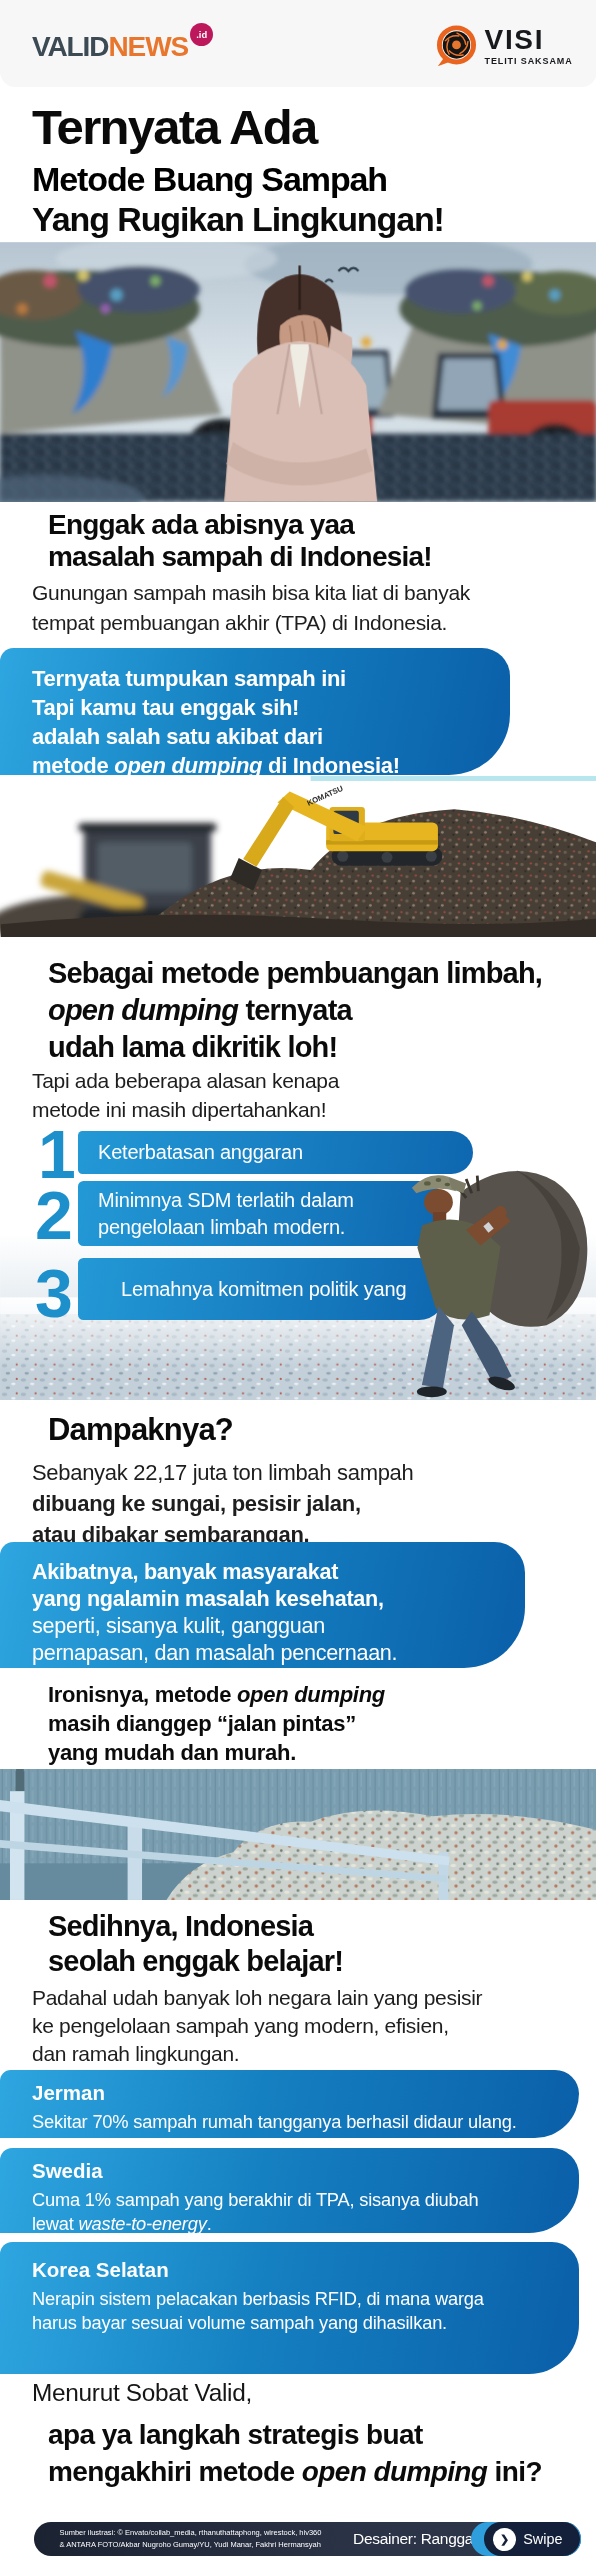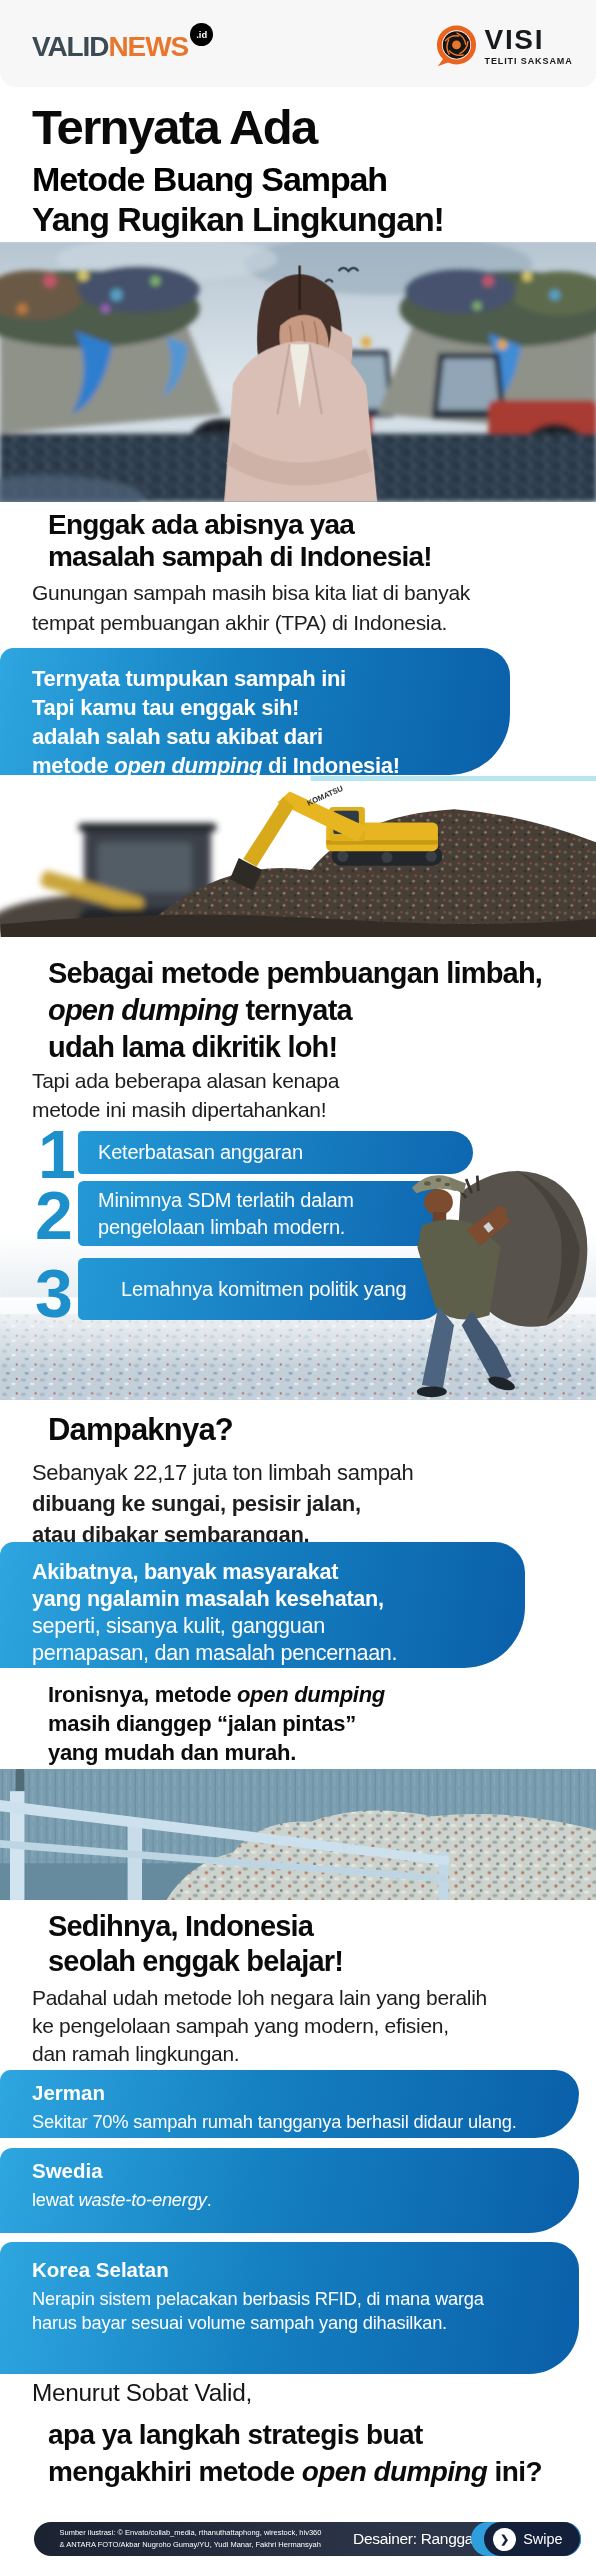--- a/index.html
+++ b/index.html
@@ -4,21 +4,21 @@
 <style>
   html,body{margin:0;padding:0;background:#ffffff;}
   #page{position:relative;width:597px;height:2576px;background:#ffffff;overflow:hidden;
         font-family:"Liberation Sans",sans-serif;color:#111;}
   .abs{position:absolute;}
   
   .hdr{left:0;top:0;width:597px;height:87px;background:#f7f7f8;border-radius:0 0 15.5px 15.5px;}
   .vn-logo{left:32px;top:31px;font-weight:700;font-size:28px;letter-spacing:-1.1px;white-space:nowrap;}
   .vn-valid{color:#3c4a54;}
   .vn-news{color:#e8762d;}
-  .vn-badge{display:inline-block;vertical-align:top;margin:-7.8px 0 0 2.2px;background:#000000;color:#fff;
+  .vn-badge{display:inline-block;vertical-align:top;margin:-7.8px 0 0 2.2px;background:#be185d;color:#fff;
             width:23px;height:23px;border-radius:50%;font-size:9.4px;line-height:23px;text-align:center;
             letter-spacing:0;font-weight:700;}
   .visi{right:24.4px;top:24.4px;display:flex;align-items:center;gap:6.7px;}
   .visi-txt{display:flex;flex-direction:column;}
   .visi-name{font-size:28px;font-weight:700;color:#17191c;letter-spacing:1.7px;line-height:28px;}
   .visi-tag{font-size:9px;font-weight:700;color:#17191c;letter-spacing:0.9px;margin-top:2.2px;}
   
   .t1{left:32px;top:103px;font-size:49px;font-weight:700;letter-spacing:-1.7px;color:#0a0a0a;line-height:1;}
   .t2{left:32px;top:162px;font-size:34px;font-weight:700;letter-spacing:-1.1px;color:#000000;line-height:1;}
   .t3{left:32px;top:202px;font-size:34px;font-weight:700;letter-spacing:-1.1px;color:#0a0a0a;line-height:1;}
@@ -355,32 +355,33 @@
       <path d="M0,128 L806,192 L806,204 L0,142 Z" fill="#bfd8e6"></path>
     </g>
     <rect width="1076" height="236" fill="#bcd3de" opacity="0.15"></rect>
   </svg>
 
   <div class="abs h2" style="left:32px;top:1909px;font-size:29px;line-height:35px;">
     <div>Sedihnya, Indonesia</div>
     <div>seolah enggak belajar!</div>
   </div>
   <div class="abs body-t" style="left:32px;top:1984px;font-size:21px;line-height:28px;">
-    <div>Padahal udah metode loh negara lain yang beralih</div>
+    <div>Padahal udah banyak loh negara lain yang pesisir</div>
     <div>ke pengelolaan sampah yang modern, efisien,</div>
     <div>dan ramah lingkungan.</div>
   </div>
 
   <div class="abs bluecard country" style="top:2070px;height:68px;">
     <div class="cname">Jerman</div>
     <div class="cbody">Sekitar 70% sampah rumah tangganya berhasil didaur ulang.</div>
   </div>
   <div class="abs bluecard country" style="top:2148px;height:85px;">
     <div class="cname">Swedia</div>
     <div class="cbody">
+      <div>Cuma 1% sampah yang berakhir di TPA, sisanya diubah</div>
       <div><span>lewat </span><span class="it">waste-to-energy</span><span>.</span></div>
     </div>
   </div>
   <div class="abs bluecard country" style="top:2242px;height:132px;padding-top:15.5px;">
     <div class="cname">Korea Selatan</div>
     <div class="cbody">
       <div>Nerapin sistem pelacakan berbasis RFID, di mana warga</div>
       <div>harus bayar sesuai volume sampah yang dihasilkan.</div>
     </div>
   </div>

